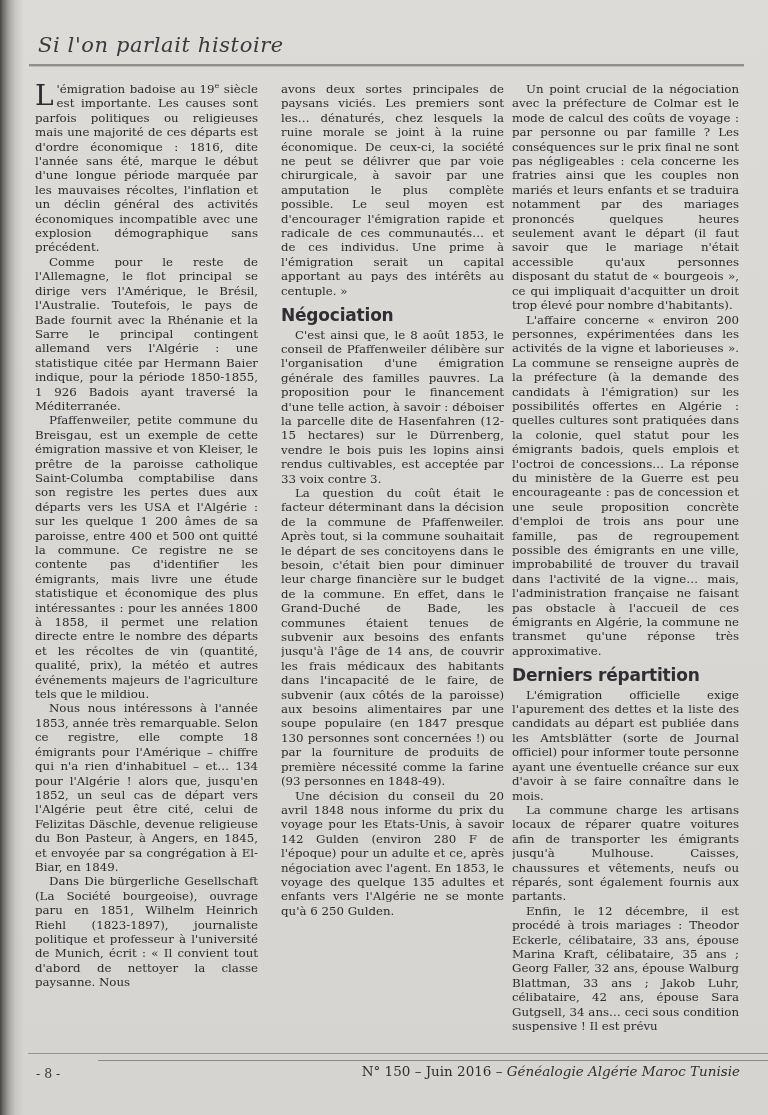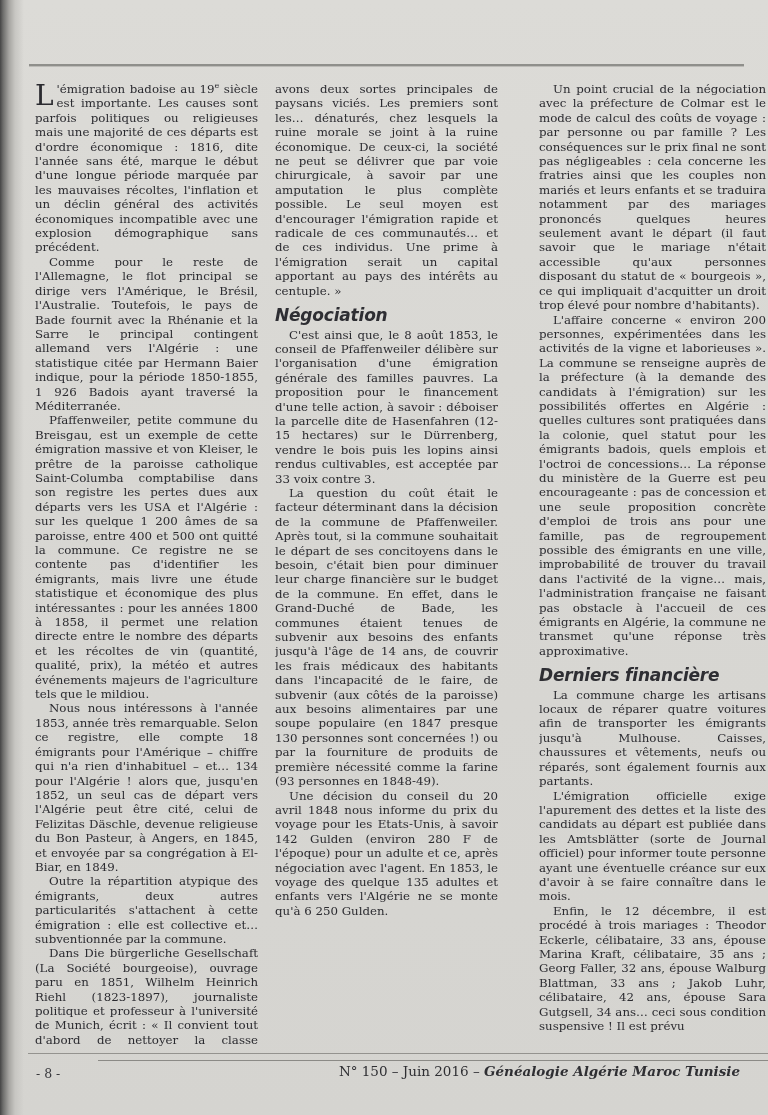--- a/index.html
+++ b/index.html
@@ -24,71 +24,71 @@
   .title-rule{
     position:absolute;left:29px;right:24px;top:64px;height:2px;
     background:#8f8f8b;border-bottom:1px solid #bcbbb7;
   }
   .col{
     position:absolute;top:82px;height:965px;overflow:hidden;
     font-size:11.8px;line-height:14.4px;text-align:justify;
     text-rendering:optimizeLegibility;
   }
   .col1{left:35px;width:223px;}
-  .col2{left:275px;width:223px;}
-  .col3{left:539px;width:227px;}
+  .col2{left:281px;width:223px;}
+  .col3{left:512px;width:227px;}
   .col p{margin:0;text-indent:14px;}
   .col p.no-indent{text-indent:0;}
   .dropcap{
     float:left;font-size:28px;line-height:26px;
     padding:1px 3px 0 0;color:#2b2b30;
   }
   sup{font-size:8px;line-height:0;}
   h2{
     font-family:"DejaVu Sans", sans-serif;
     font-size:17px;font-weight:700;letter-spacing:-.2px;
-    color:#2e2e33;margin:10px 0 5px;text-indent:0;text-align:left;font-style:italic;
+    color:#2e2e33;margin:10px 0 5px;text-indent:0;text-align:left;
   }
   .footer-rule1{position:absolute;left:28px;right:0;top:1053px;height:1px;background:#94938f;}
   .footer-rule2{position:absolute;left:98px;right:0;top:1060px;height:1px;background:#8b8a86;}
   .page-number{position:absolute;left:36px;top:1066px;font-size:12.5px;color:#39393d;}
   .footer-right{position:absolute;right:28px;top:1063px;font-size:13.5px;color:#2f2f33;white-space:nowrap;}
-  .footer-right .journal{font-style:italic;font-weight:700;}
+  .footer-right .journal{font-style:italic;font-weight:400;}
 </style>
 </head>
 <body>
 
 <div id="page">
   <div class="left-shadow"></div>
 
+  <div class="page-title">Si l'on parlait histoire</div>
   <div class="title-rule"></div>
 
   <div class="col col1">
     <p class="no-indent"><span class="dropcap">L</span><span>'émigration badoise au 19</span><sup>e</sup><span> siècle est importante. Les causes sont parfois politiques ou religieuses mais une majorité de ces départs est d'ordre économique : 1816, dite l'année sans été, marque le début d'une longue période marquée par les mauvaises récoltes, l'inflation et un déclin général des activités économiques incompatible avec une explosion démographique sans précédent.</span></p>
     <p>Comme pour le reste de l'Allemagne, le flot principal se dirige vers l'Amérique, le Brésil, l'Australie. Toutefois, le pays de Bade fournit avec la Rhénanie et la Sarre le principal contingent allemand vers l'Algérie : une statistique citée par Hermann Baier indique, pour la période 1850-1855, 1 926 Badois ayant traversé la Méditerranée.</p>
     <p>Pfaffenweiler, petite commune du Breisgau, est un exemple de cette émigration massive et von Kleiser, le prêtre de la paroisse catholique Saint-Columba comptabilise dans son registre les pertes dues aux départs vers les USA et l'Algérie : sur les quelque 1 200 âmes de sa paroisse, entre 400 et 500 ont quitté la commune. Ce registre ne se contente pas d'identifier les émigrants, mais livre une étude statistique et économique des plus intéressantes : pour les années 1800 à 1858, il permet une relation directe entre le nombre des départs et les récoltes de vin (quantité, qualité, prix), la météo et autres événements majeurs de l'agriculture tels que le mildiou.</p>
     <p>Nous nous intéressons à l'année 1853, année très remarquable. Selon ce registre, elle compte 18 émigrants pour l'Amérique – chiffre qui n'a rien d'inhabituel – et… 134 pour l'Algérie ! alors que, jusqu'en 1852, un seul cas de départ vers l'Algérie peut être cité, celui de Felizitas Däschle, devenue religieuse du Bon Pasteur, à Angers, en 1845, et envoyée par sa congrégation à El-Biar, en 1849.</p>
-    <p>Outre la répartition atypique des émigrants, deux autres particularités s'attachent à cette émigration : elle est collective et… subventionnée par la commune.</p>
     <p>Dans Die bürgerliche Gesellschaft (La Société bourgeoise), ouvrage paru en 1851, Wilhelm Heinrich Riehl (1823-1897), journaliste politique et professeur à l'université de Munich, écrit : « Il convient tout d'abord de nettoyer la classe paysanne. Nous</p>
   </div>
 
   <div class="col col2">
     <p class="no-indent">avons deux sortes principales de paysans viciés. Les premiers sont les… dénaturés, chez lesquels la ruine morale se joint à la ruine économique. De ceux-ci, la société ne peut se délivrer que par voie chirurgicale, à savoir par une amputation le plus complète possible. Le seul moyen est d'encourager l'émigration rapide et radicale de ces communautés… et de ces individus. Une prime à l'émigration serait un capital apportant au pays des intérêts au centuple. »</p>
     <h2>Négociation</h2>
     <p>C'est ainsi que, le 8 août 1853, le conseil de Pfaffenweiler délibère sur l'organisation d'une émigration générale des familles pauvres. La proposition pour le financement d'une telle action, à savoir : déboiser la parcelle dite de Hasenfahren (12-15 hectares) sur le Dürrenberg, vendre le bois puis les lopins ainsi rendus cultivables, est acceptée par 33 voix contre 3.</p>
     <p>La question du coût était le facteur déterminant dans la décision de la commune de Pfaffenweiler. Après tout, si la commune souhaitait le départ de ses concitoyens dans le besoin, c'était bien pour diminuer leur charge financière sur le budget de la commune. En effet, dans le Grand-Duché de Bade, les communes étaient tenues de subvenir aux besoins des enfants jusqu'à l'âge de 14 ans, de couvrir les frais médicaux des habitants dans l'incapacité de le faire, de subvenir (aux côtés de la paroisse) aux besoins alimentaires par une soupe populaire (en 1847 presque 130 personnes sont concernées !) ou par la fourniture de produits de première nécessité comme la farine (93 personnes en 1848-49).</p>
     <p>Une décision du conseil du 20 avril 1848 nous informe du prix du voyage pour les Etats-Unis, à savoir 142 Gulden (environ 280 F de l'époque) pour un adulte et ce, après négociation avec l'agent. En 1853, le voyage des quelque 135 adultes et enfants vers l'Algérie ne se monte qu'à 6 250 Gulden.</p>
   </div>
 
   <div class="col col3">
     <p>Un point crucial de la négociation avec la préfecture de Colmar est le mode de calcul des coûts de voyage : par personne ou par famille ? Les conséquences sur le prix final ne sont pas négligeables : cela concerne les fratries ainsi que les couples non mariés et leurs enfants et se traduira notamment par des mariages prononcés quelques heures seulement avant le départ (il faut savoir que le mariage n'était accessible qu'aux personnes disposant du statut de « bourgeois », ce qui impliquait d'acquitter un droit trop élevé pour nombre d'habitants).</p>
     <p>L'affaire concerne « environ 200 personnes, expérimentées dans les activités de la vigne et laborieuses ». La commune se renseigne auprès de la préfecture (à la demande des candidats à l'émigration) sur les possibilités offertes en Algérie : quelles cultures sont pratiquées dans la colonie, quel statut pour les émigrants badois, quels emplois et l'octroi de concessions… La réponse du ministère de la Guerre est peu encourageante : pas de concession et une seule proposition concrète d'emploi de trois ans pour une famille, pas de regroupement possible des émigrants en une ville, improbabilité de trouver du travail dans l'activité de la vigne… mais, l'administration française ne faisant pas obstacle à l'accueil de ces émigrants en Algérie, la commune ne transmet qu'une réponse très approximative.</p>
-    <h2>Derniers financière</h2>
+    <h2>Derniers répartition</h2>
+    <p>L'émigration officielle exige l'apurement des dettes et la liste des candidats au départ est publiée dans les Amtsblätter (sorte de Journal officiel) pour informer toute personne ayant une éventuelle créance sur eux d'avoir à se faire connaître dans le mois.</p>
     <p>La commune charge les artisans locaux de réparer quatre voitures afin de transporter les émigrants jusqu'à Mulhouse. Caisses, chaussures et vêtements, neufs ou réparés, sont également fournis aux partants.</p>
-    <p>L'émigration officielle exige l'apurement des dettes et la liste des candidats au départ est publiée dans les Amtsblätter (sorte de Journal officiel) pour informer toute personne ayant une éventuelle créance sur eux d'avoir à se faire connaître dans le mois.</p>
     <p>Enfin, le 12 décembre, il est procédé à trois mariages : Theodor Eckerle, célibataire, 33 ans, épouse Marina Kraft, célibataire, 35 ans ; Georg Faller, 32 ans, épouse Walburg Blattman, 33 ans ; Jakob Luhr, célibataire, 42 ans, épouse Sara Gutgsell, 34 ans… ceci sous condition suspensive ! Il est prévu</p>
   </div>
 
   <div class="footer-rule1"></div>
   <div class="footer-rule2"></div>
   <div class="page-number">- 8 -</div>
   <div class="footer-right"><span>N° 150 – Juin 2016 – </span><span class="journal">Généalogie Algérie Maroc Tunisie</span></div>
 </div>
 
 </body></html>

